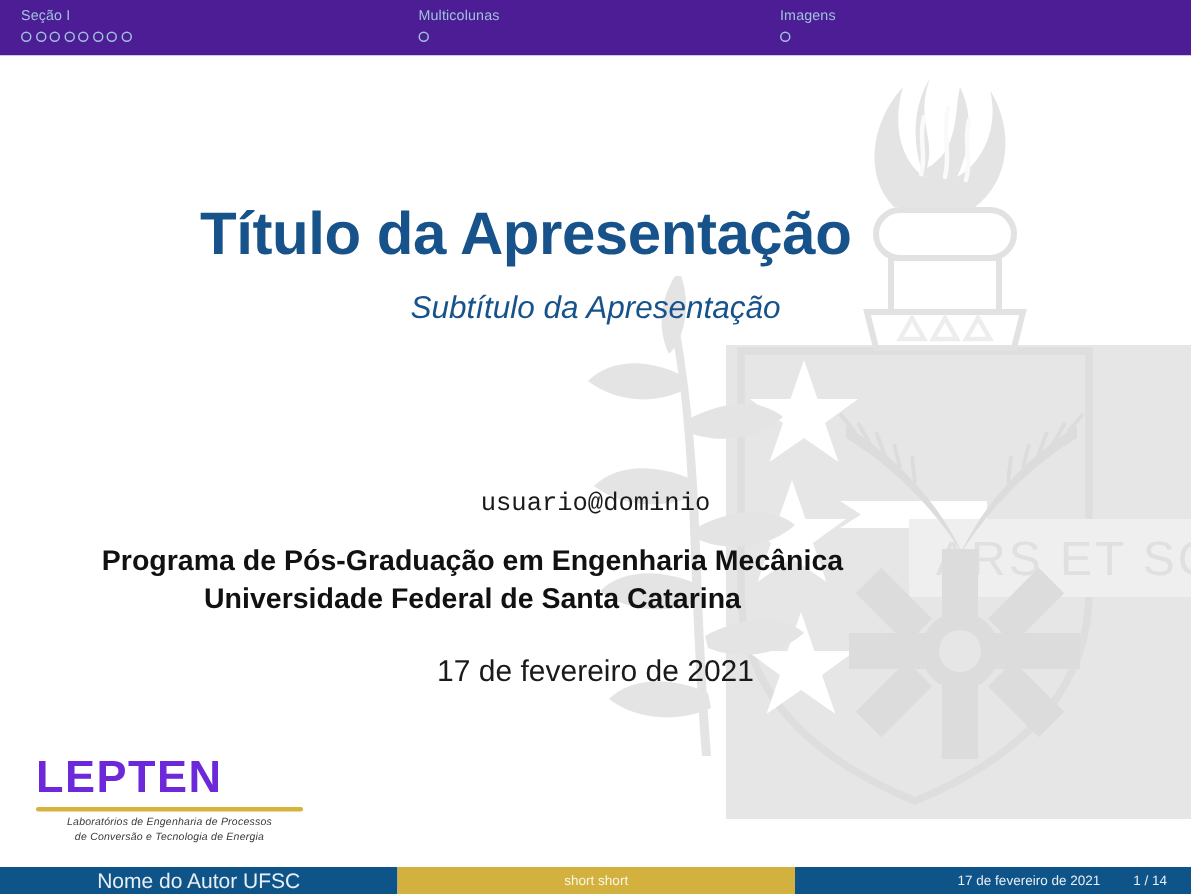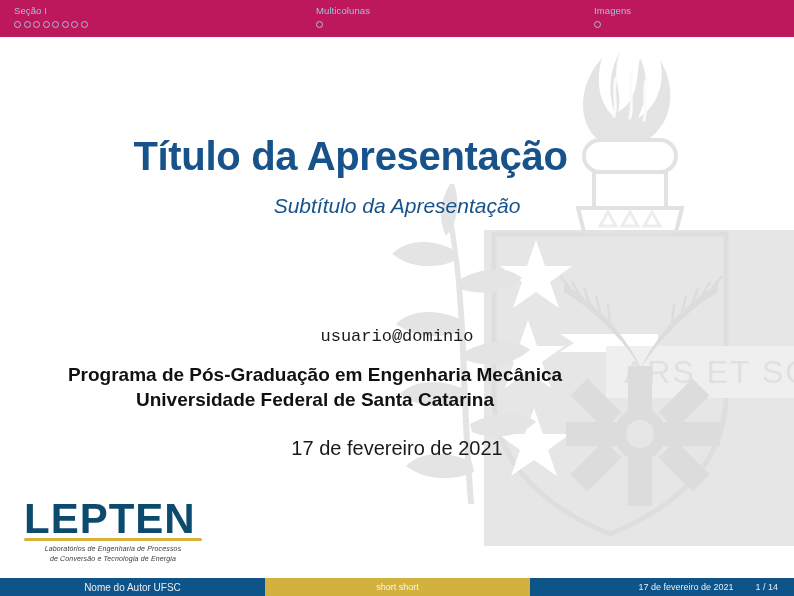--- a/index.html
+++ b/index.html
@@ -17,24 +17,23 @@
     overflow: hidden;
     background: #ffffff;
   }
 
   
   .navbar {
     position: absolute;
     top: 0; left: 0;
     width: 794px;
     height: 37px;
-    background: #be185d;
+    background: #4c1d95;
     display: flex;
     z-index: 5;
-    gap: 37px;
   }
   .nav-sep {
     position: absolute;
     top: 37px; left: 0;
     width: 794px;
     height: 2px;
     background: #ffffff;
     z-index: 6;
   }
   .nav-section {
@@ -142,23 +141,23 @@
 
   
   .logo {
     position: absolute;
     left: 24px;
     top: 502px;
     width: 210px;
     z-index: 4;
   }
   .logo-word {
-    font-size: 42px;
+    font-size: 30px;
     font-weight: bold;
-    color: #0c4a6e;
+    color: #6d28d9;
     letter-spacing: 1px;
     line-height: 34px;
     font-family: "Liberation Sans", sans-serif;
   }
   .logo-rule {
     width: 178px;
     height: 3px;
     background: #D8B33C;
     border-radius: 2px;
     margin-top: 2px;
@@ -181,21 +180,21 @@
     width: 794px;
     height: 18px;
     display: flex;
     z-index: 7;
   }
   .foot-left {
     width: 265px;
     height: 18px;
     background: #0E5489;
     color: #E8EEF4;
-    font-size: 10px;
+    font-size: 14px;
     display: flex;
     align-items: center;
     justify-content: center;
     box-sizing: border-box;
   }
   .foot-mid {
     width: 265px;
     height: 18px;
     background: #D2B13F;
     color: #FBF6E4;

